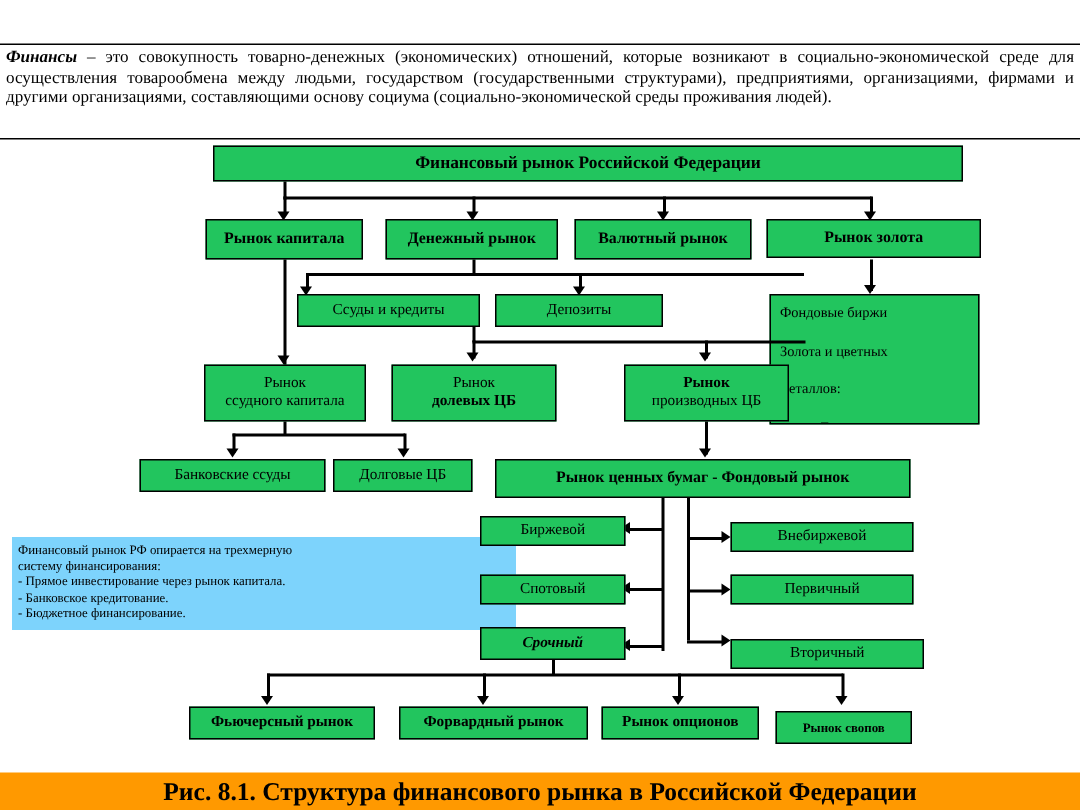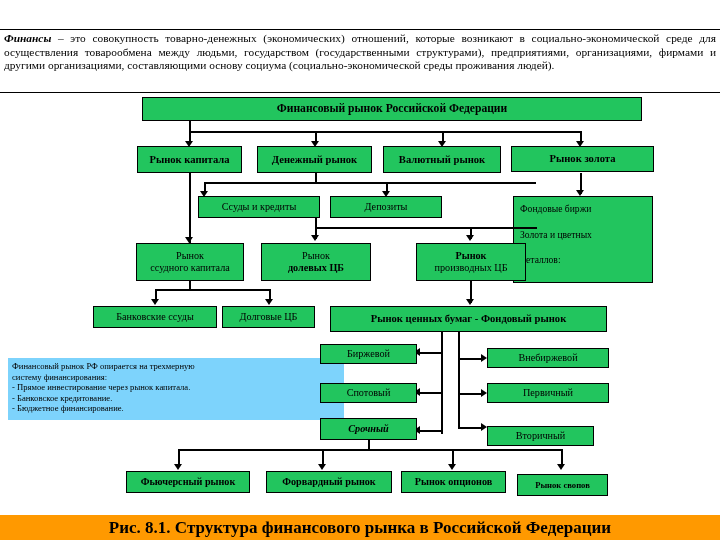--- a/index.html
+++ b/index.html
@@ -213,21 +213,21 @@
   </div>
   <div class="node" style="left:320px;top:383px;width:97px;height:20px;">
     <span class="l1">Спотовый</span>
   </div>
   <div class="node" style="left:487px;top:383px;width:122px;height:20px;">
     <span class="l1">Первичный</span>
   </div>
   <div class="node" style="left:320px;top:418px;width:97px;height:22px;font-style:italic;font-weight:bold;">
     <span class="l1">Срочный</span>
   </div>
-  <div class="node" style="left:487px;top:426px;width:107px;height:20px;">
+  <div class="node" style="left:487px;top:426px;width:129px;height:20px;">
     <span class="l1">Вторичный</span>
   </div>
 
   <div class="v" style="left:368px;top:440px;height:10px;"></div>
   <div class="h" style="left:178px;top:449px;width:384px;"></div>
   <div class="v" style="left:178px;top:449px;height:18px;"></div>
   <div class="arw d" style="left:174px;top:464px;"></div>
   <div class="v" style="left:322px;top:449px;height:18px;"></div>
   <div class="arw d" style="left:318px;top:464px;"></div>
   <div class="v" style="left:452px;top:449px;height:18px;"></div>

